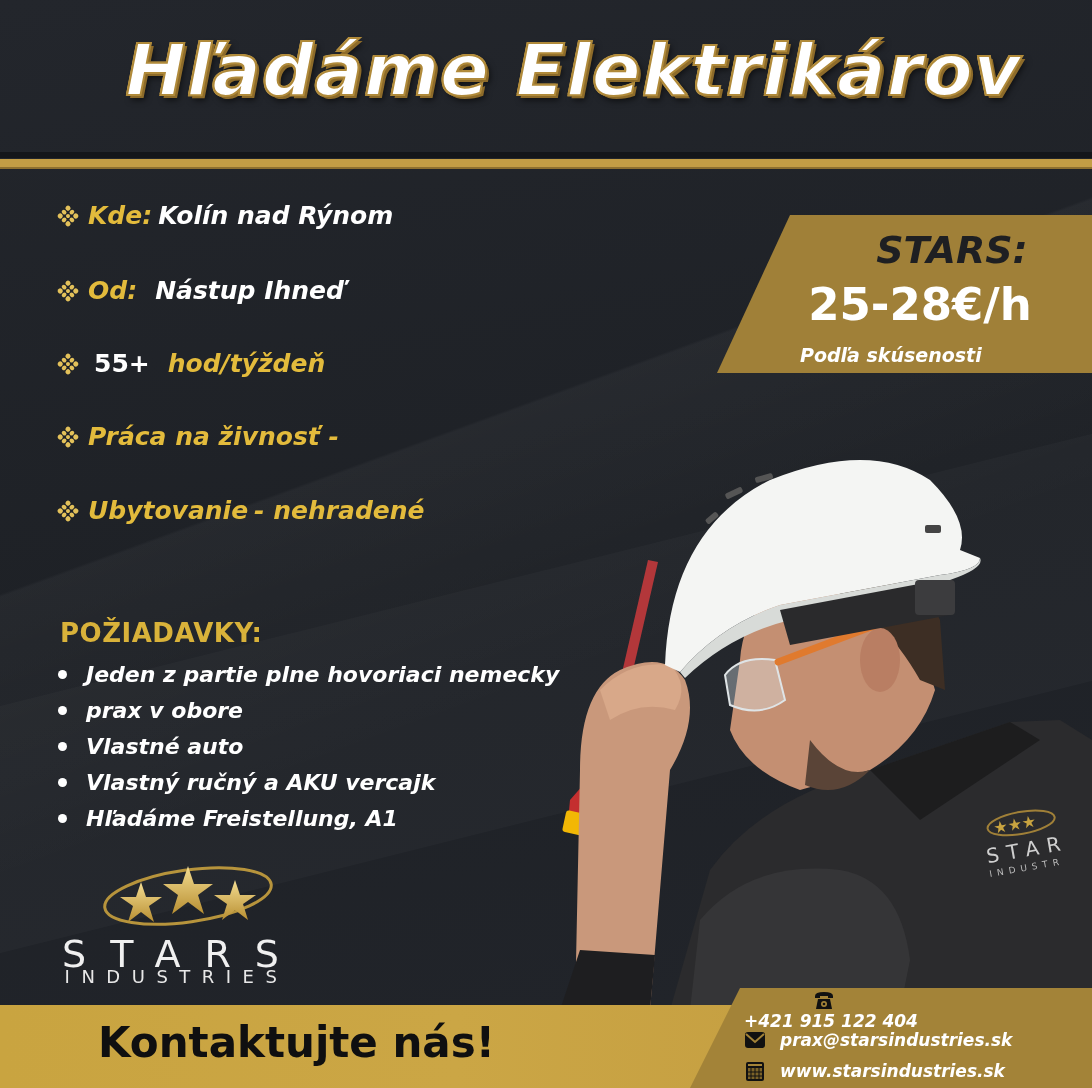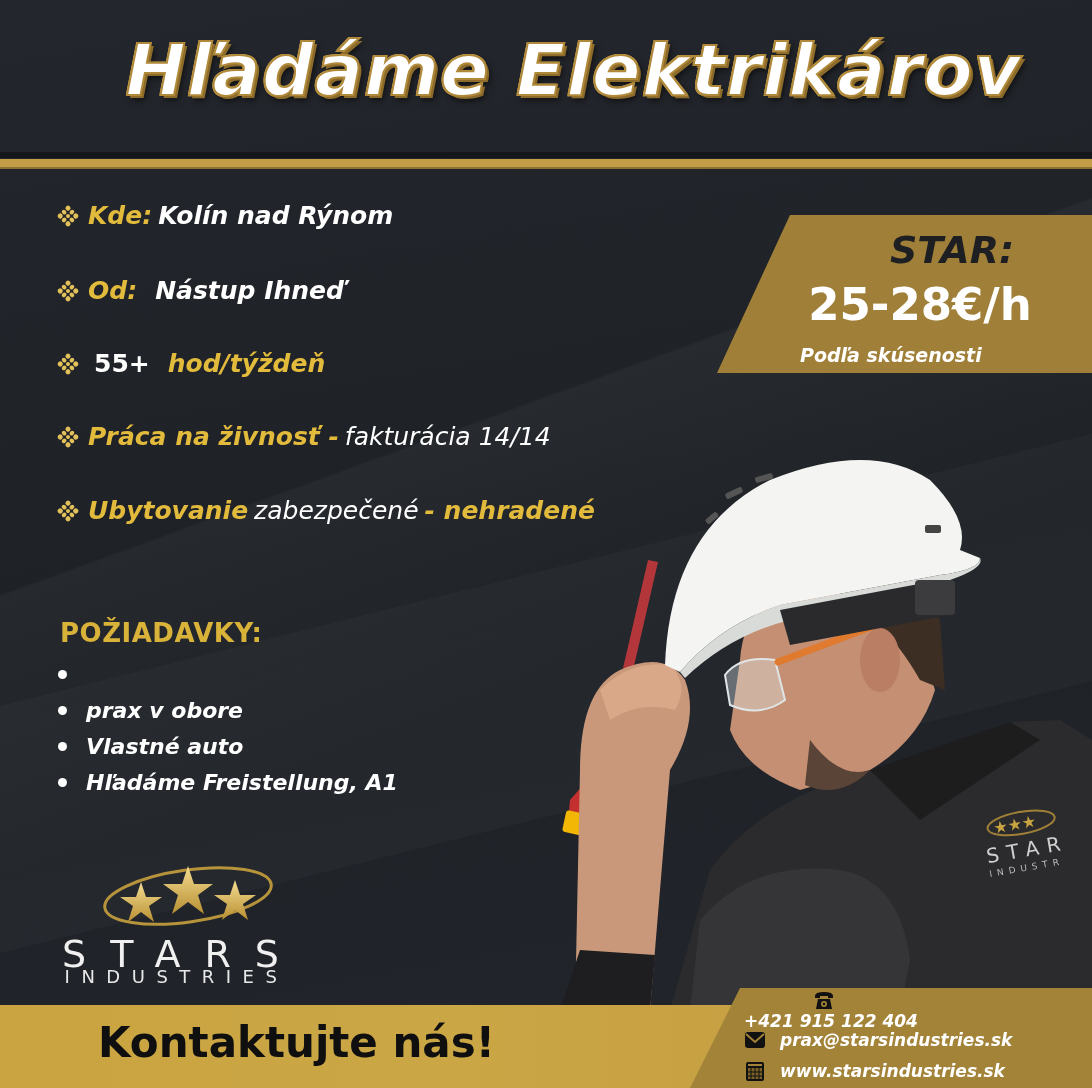--- a/index.html
+++ b/index.html
@@ -182,44 +182,42 @@
           <i></i>
           <i></i>
           <i></i>
           <i></i>
           <i></i>
           <i></i>
           <i></i>
         </span>
       </span>
     <span class="gold">Práca na živnosť -</span>
-    <span class="white-l gap6">fakturácia 14/14</span>
   </div>
 
   <div class="feature" style="top:496px;justify-content:center;">
     <span class="bullet-diamond">
         <span class="grid">
           <i></i>
           <i></i>
           <i></i>
           <i></i>
           <i></i>
           <i></i>
           <i></i>
           <i></i>
           <i></i>
         </span>
       </span>
     <span class="gold">Ubytovanie</span>
-    <span class="white-l gap6">zabezpečené</span>
     <span class="gold gap6">- nehradené</span>
   </div>
 
   <div class="salary-panel"></div>
-  <div class="salary-label">STAR:</div>
+  <div class="salary-label">STARS:</div>
   <div class="salary-value">25-28€/h</div>
   <div class="salary-note">Podľa skúsenosti</div>
 
   <svg class="worker" viewBox="0 0 552 570" xmlns="http://www.w3.org/2000/svg">
 
     <g>
       <path d="M108 120 L118 122 L70 330 L60 328 Z" fill="#b3373a"></path>
       <path d="M58 328 L72 332 L64 378 L28 382 L30 360 Z" fill="#c42f2f"></path>
       <rect x="24" y="372" width="22" height="22" rx="3" fill="#f2b705" transform="rotate(12 35 383)"></rect>
     </g>
@@ -257,28 +255,33 @@
       <rect x="385" y="85" width="16" height="8" rx="2" fill="#444"></rect>
       <path d="M240 170 L400 140 L410 175 L250 205 Z" fill="#2a2a2c"></path>
       <rect x="375" y="140" width="40" height="35" rx="4" fill="#3c3c3e"></rect>
     </g>
   </svg>
 
   <div class="req-title">POŽIADAVKY:</div>
   <ul class="req-list">
     <li>
         <span class="dot"></span>
+        <span>Jeden z partie plne hovoriaci nemecky</span>
       </li>
     <li>
         <span class="dot"></span>
         <span>prax v obore</span>
       </li>
     <li>
         <span class="dot"></span>
         <span>Vlastné auto</span>
+      </li>
+    <li>
+        <span class="dot"></span>
+        <span>Vlastný ručný a AKU vercajk</span>
       </li>
     <li>
         <span class="dot"></span>
         <span>Hľadáme Freistellung, A1</span>
       </li>
   </ul>
 
   <div class="logo">
     <svg class="logo-emblem" viewBox="0 0 180 70" xmlns="http://www.w3.org/2000/svg">
       <defs>

